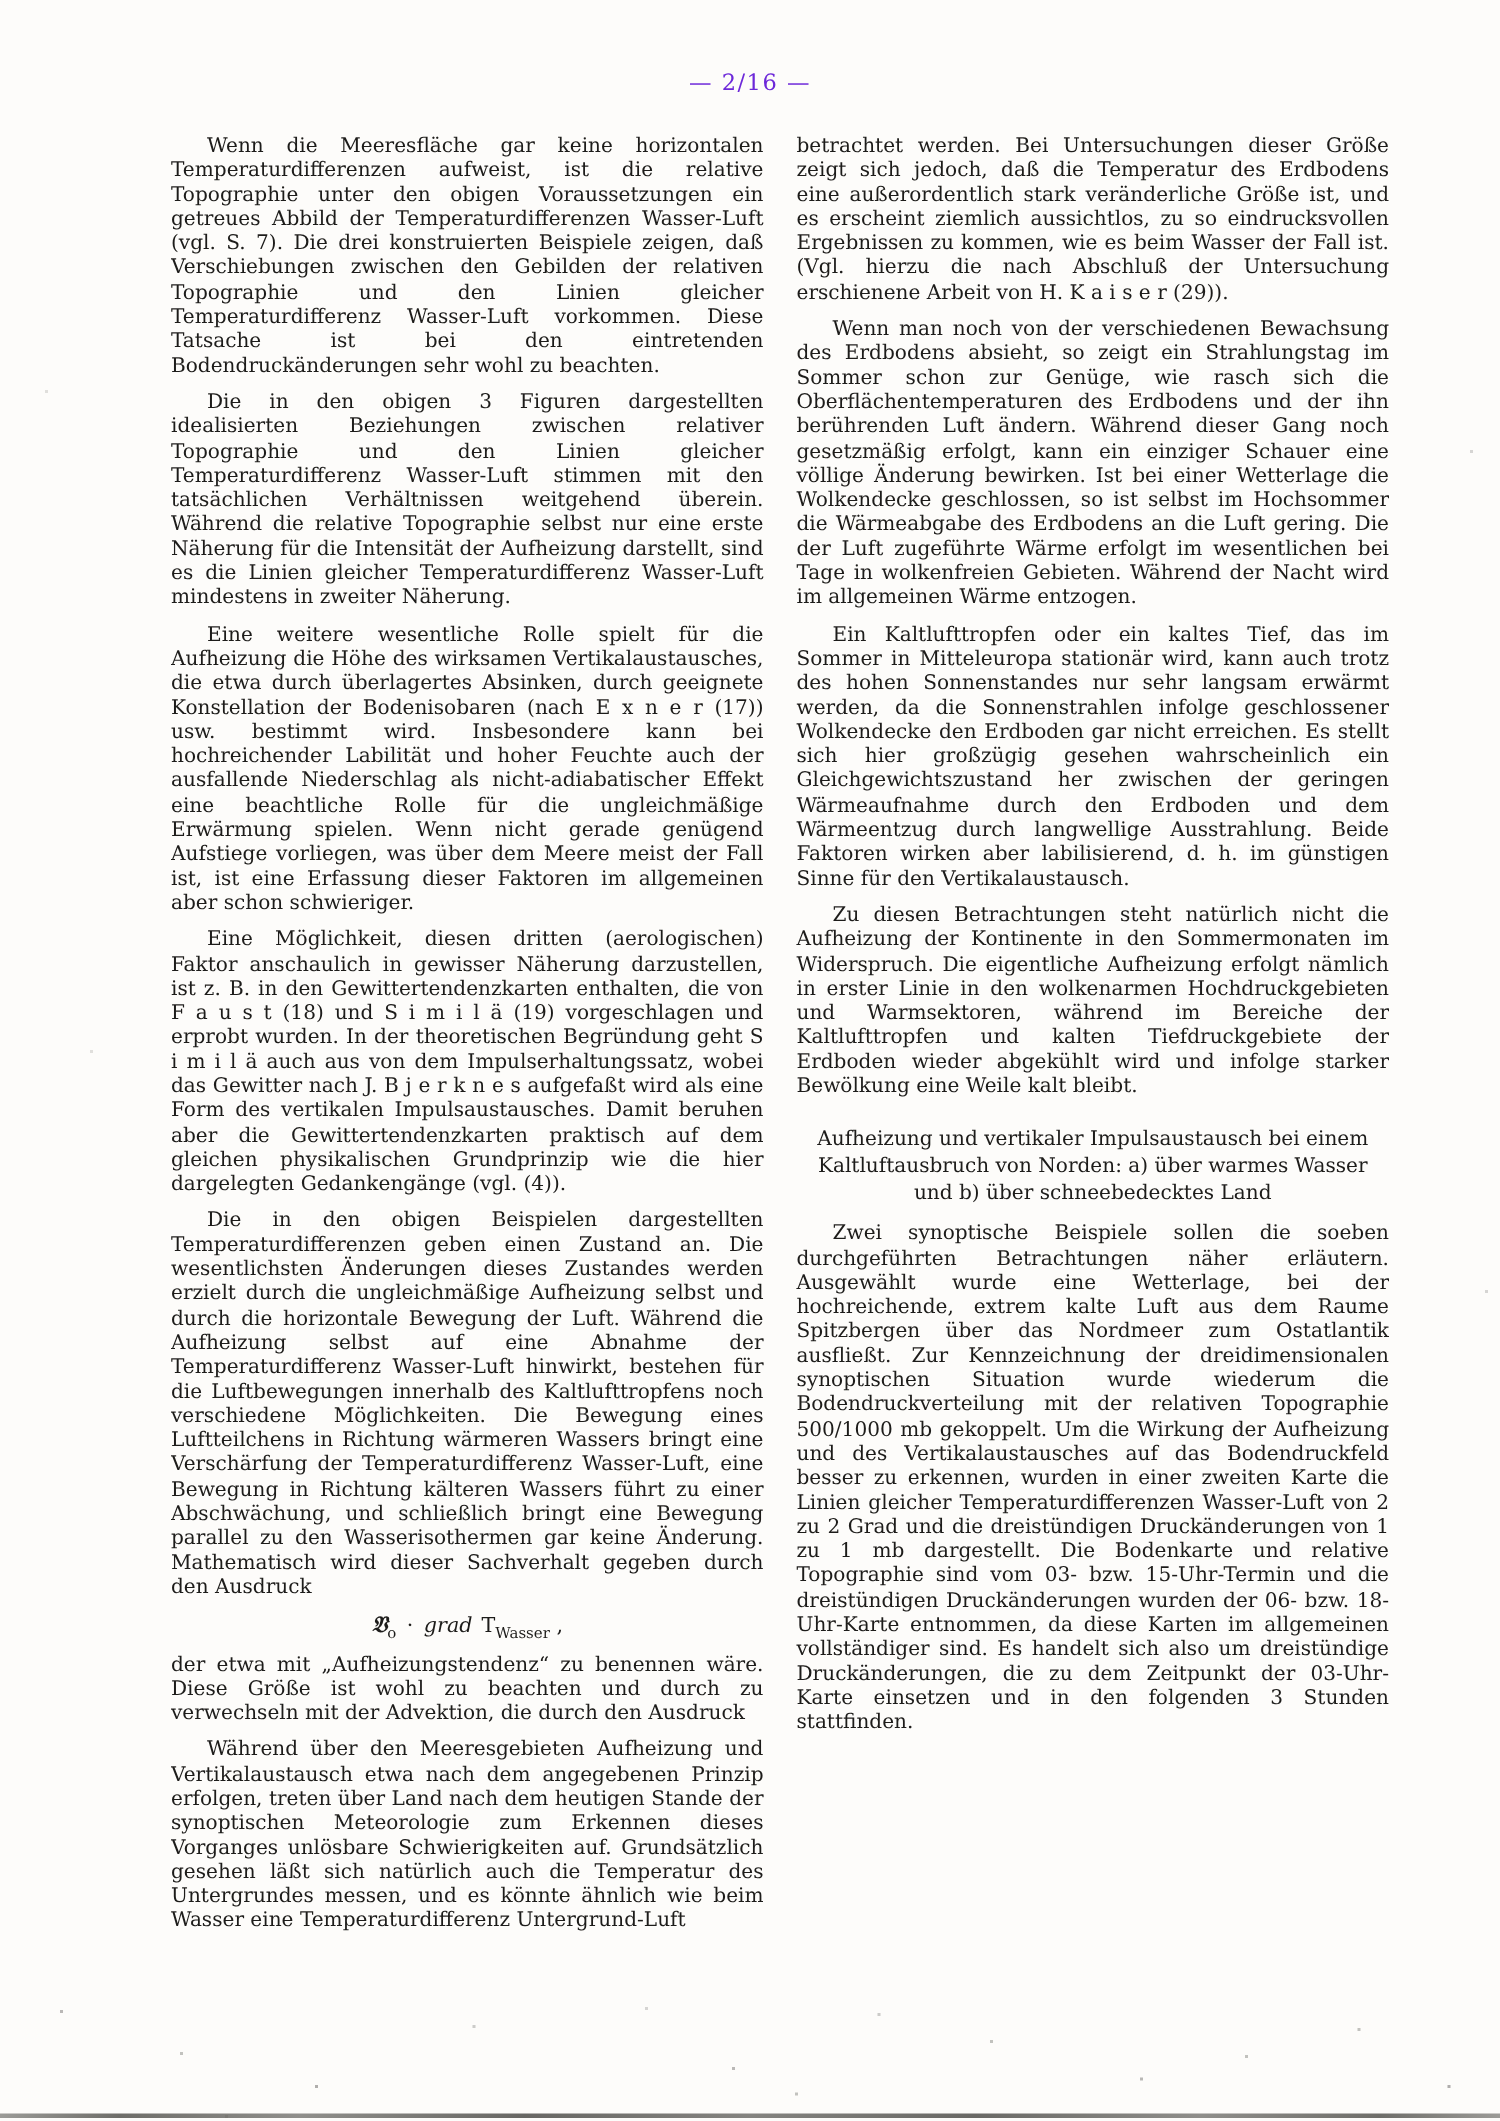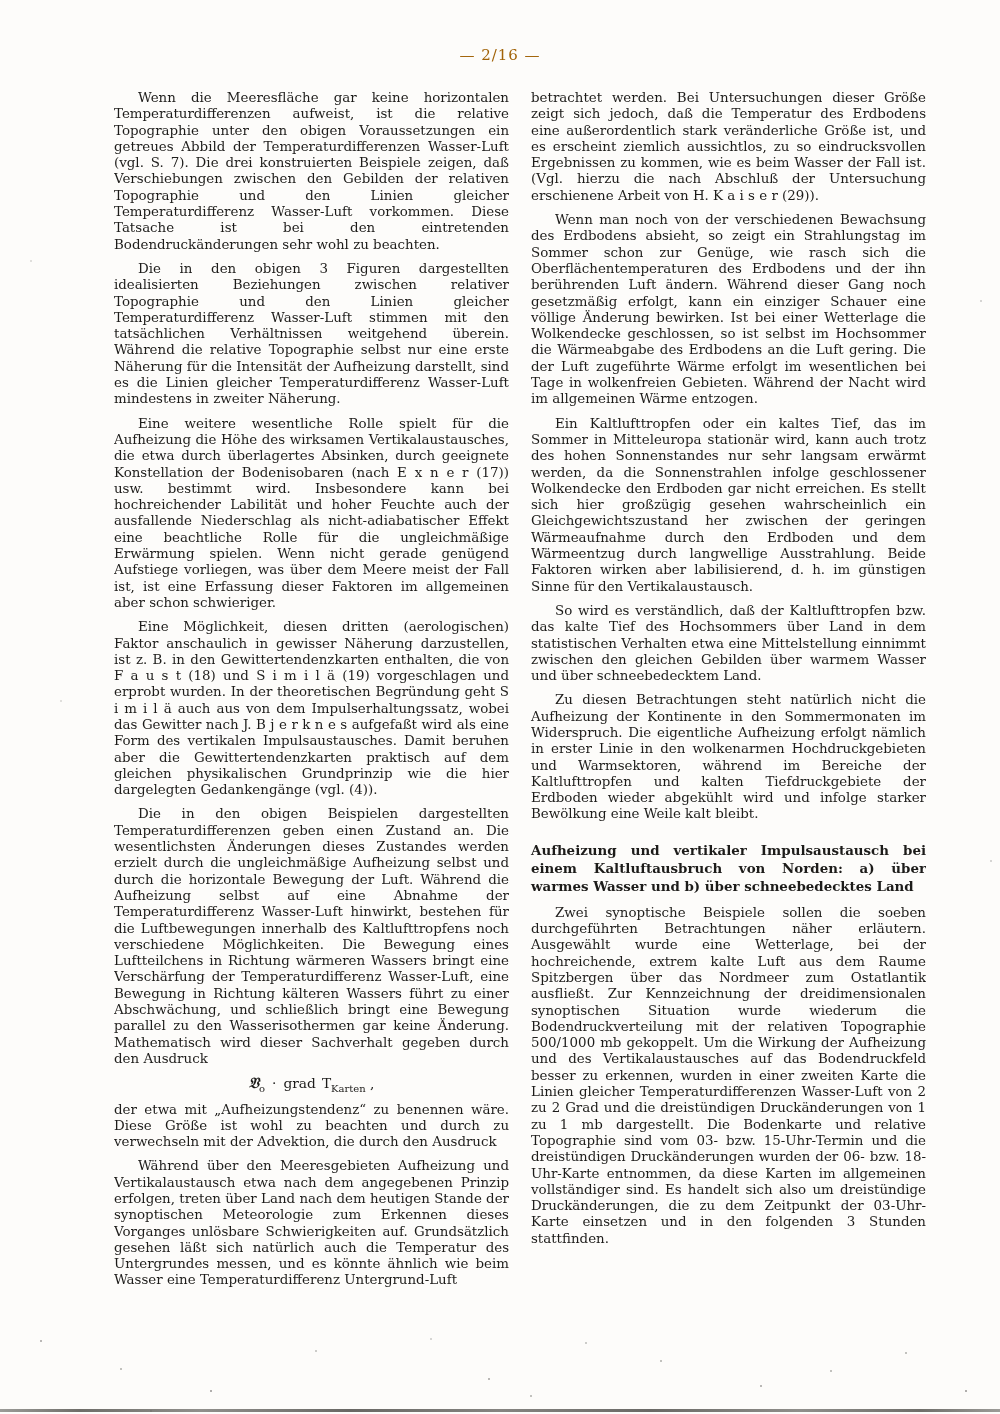--- a/index.html
+++ b/index.html
@@ -17,21 +17,21 @@
     background: #fdfcfa;
   }
   .page-header {
     position: absolute;
     top: 46px;
     left: 0;
     width: 1000px;
     text-align: center;
     font-size: 15px;
     letter-spacing: 1px;
-    color: #a16207;
+    color: #6d28d9;
   }
   .columns {
     position: absolute;
     top: 90px;
     left: 114px;
     width: 812px;
     height: 1260px;
     display: flex;
     gap: 22px;
     overflow: hidden;
@@ -63,23 +63,25 @@
   }
   .formula sub {
     font-size: 10px;
     line-height: 0;
   }
   .formula .op {
     margin: 0 7px;
   }
   .formula .fn {
     margin-right: 6px;
+    font-style: italic;
   }
   .section-heading {
-    font-weight: bold;
+    font-weight: normal;
+    text-align: center;
     text-indent: 0 !important;
     margin: 18px 0 10px 0 !important;
     line-height: 18px;
   }
   .scan-edge {
     position: absolute;
     bottom: 2px;
     left: 0;
     width: 1000px;
     height: 3px;
@@ -113,30 +115,29 @@
 <div class="page-header">— 2/16 —</div>
 
 <div class="columns">
 
   <div class="col">
     <p class="ind">Wenn die Meeresfläche gar keine horizontalen Temperaturdifferenzen aufweist, ist die relative Topographie unter den obigen Voraussetzungen ein getreues Abbild der Temperaturdifferenzen Wasser-Luft (vgl. S. 7). Die drei konstruierten Beispiele zeigen, daß Verschiebungen zwischen den Gebilden der relativen Topographie und den Linien gleicher Temperaturdifferenz Wasser-Luft vorkommen. Diese Tatsache ist bei den eintretenden Bodendruckänderungen sehr wohl zu beachten.</p>
     <p class="ind">Die in den obigen 3 Figuren dargestellten idealisierten Beziehungen zwischen relativer Topographie und den Linien gleicher Temperaturdifferenz Wasser-Luft stimmen mit den tatsächlichen Verhältnissen weitgehend überein. Während die relative Topographie selbst nur eine erste Näherung für die Intensität der Aufheizung darstellt, sind es die Linien gleicher Temperaturdifferenz Wasser-Luft mindestens in zweiter Näherung.</p>
     <p class="ind">Eine weitere wesentliche Rolle spielt für die Aufheizung die Höhe des wirksamen Vertikalaustausches, die etwa durch überlagertes Absinken, durch geeignete Konstellation der Bodenisobaren (nach E x n e r (17)) usw. bestimmt wird. Insbesondere kann bei hochreichender Labilität und hoher Feuchte auch der ausfallende Niederschlag als nicht-adiabatischer Effekt eine beachtliche Rolle für die ungleichmäßige Erwärmung spielen. Wenn nicht gerade genügend Aufstiege vorliegen, was über dem Meere meist der Fall ist, ist eine Erfassung dieser Faktoren im allgemeinen aber schon schwieriger.</p>
     <p class="ind">Eine Möglichkeit, diesen dritten (aerologischen) Faktor anschaulich in gewisser Näherung darzustellen, ist z. B. in den Gewittertendenzkarten enthalten, die von F a u s t (18) und S i m i l ä (19) vorgeschlagen und erprobt wurden. In der theoretischen Begründung geht S i m i l ä auch aus von dem Impulserhaltungssatz, wobei das Gewitter nach J. B j e r k n e s aufgefaßt wird als eine Form des vertikalen Impulsaustausches. Damit beruhen aber die Gewittertendenzkarten praktisch auf dem gleichen physikalischen Grundprinzip wie die hier dargelegten Gedankengänge (vgl. (4)).</p>
     <p class="ind">Die in den obigen Beispielen dargestellten Temperaturdifferenzen geben einen Zustand an. Die wesentlichsten Änderungen dieses Zustandes werden erzielt durch die ungleichmäßige Aufheizung selbst und durch die horizontale Bewegung der Luft. Während die Aufheizung selbst auf eine Abnahme der Temperaturdifferenz Wasser-Luft hinwirkt, bestehen für die Luftbewegungen innerhalb des Kaltlufttropfens noch verschiedene Möglichkeiten. Die Bewegung eines Luftteilchens in Richtung wärmeren Wassers bringt eine Verschärfung der Temperaturdifferenz Wasser-Luft, eine Bewegung in Richtung kälteren Wassers führt zu einer Abschwächung, und schließlich bringt eine Bewegung parallel zu den Wasserisothermen gar keine Änderung. Mathematisch wird dieser Sachverhalt gegeben durch den Ausdruck</p>
-    <div class="formula"><span class="sym">𝔙</span><sub>o</sub><span class="op">·</span><span class="fn">grad</span><span>T</span><sub>Karten</sub><span> ,</span></div>
+    <div class="formula"><span class="sym">𝔙</span><sub>o</sub><span class="op">·</span><span class="fn">grad</span><span>T</span><sub>Wasser</sub><span> ,</span></div>
     <p class="noind">der etwa mit „Aufheizungstendenz“ zu benennen wäre. Diese Größe ist wohl zu beachten und durch zu verwechseln mit der Advektion, die durch den Ausdruck</p>
     <p class="ind">Während über den Meeresgebieten Aufheizung und Vertikalaustausch etwa nach dem angegebenen Prinzip erfolgen, treten über Land nach dem heutigen Stande der synoptischen Meteorologie zum Erkennen dieses Vorganges unlösbare Schwierigkeiten auf. Grundsätzlich gesehen läßt sich natürlich auch die Temperatur des Untergrundes messen, und es könnte ähnlich wie beim Wasser eine Temperaturdifferenz Untergrund-Luft</p>
   </div>
 
   <div class="col">
     <p class="noind">betrachtet werden. Bei Untersuchungen dieser Größe zeigt sich jedoch, daß die Temperatur des Erdbodens eine außerordentlich stark veränderliche Größe ist, und es erscheint ziemlich aussichtlos, zu so eindrucksvollen Ergebnissen zu kommen, wie es beim Wasser der Fall ist. (Vgl. hierzu die nach Abschluß der Untersuchung erschienene Arbeit von H. K a i s e r (29)).</p>
     <p class="ind">Wenn man noch von der verschiedenen Bewachsung des Erdbodens absieht, so zeigt ein Strahlungstag im Sommer schon zur Genüge, wie rasch sich die Oberflächentemperaturen des Erdbodens und der ihn berührenden Luft ändern. Während dieser Gang noch gesetzmäßig erfolgt, kann ein einziger Schauer eine völlige Änderung bewirken. Ist bei einer Wetterlage die Wolkendecke geschlossen, so ist selbst im Hochsommer die Wärmeabgabe des Erdbodens an die Luft gering. Die der Luft zugeführte Wärme erfolgt im wesentlichen bei Tage in wolkenfreien Gebieten. Während der Nacht wird im allgemeinen Wärme entzogen.</p>
     <p class="ind">Ein Kaltlufttropfen oder ein kaltes Tief, das im Sommer in Mitteleuropa stationär wird, kann auch trotz des hohen Sonnenstandes nur sehr langsam erwärmt werden, da die Sonnenstrahlen infolge geschlossener Wolkendecke den Erdboden gar nicht erreichen. Es stellt sich hier großzügig gesehen wahrscheinlich ein Gleichgewichtszustand her zwischen der geringen Wärmeaufnahme durch den Erdboden und dem Wärmeentzug durch langwellige Ausstrahlung. Beide Faktoren wirken aber labilisierend, d. h. im günstigen Sinne für den Vertikalaustausch.</p>
-    <p class="ind">So wird es verständlich, daß der Kaltlufttropfen bzw. das kalte Tief des Hochsommers über Land in dem statistischen Verhalten etwa eine Mittelstellung einnimmt zwischen den gleichen Gebilden über warmem Wasser und über schneebedecktem Land.</p>
     <p class="ind">Zu diesen Betrachtungen steht natürlich nicht die Aufheizung der Kontinente in den Sommermonaten im Widerspruch. Die eigentliche Aufheizung erfolgt nämlich in erster Linie in den wolkenarmen Hochdruckgebieten und Warmsektoren, während im Bereiche der Kaltlufttropfen und kalten Tiefdruckgebiete der Erdboden wieder abgekühlt wird und infolge starker Bewölkung eine Weile kalt bleibt.</p>
     <p class="section-heading">Aufheizung und vertikaler Impulsaustausch bei einem Kaltluftausbruch von Norden: a) über warmes Wasser und b) über schneebedecktes Land</p>
     <p class="ind">Zwei synoptische Beispiele sollen die soeben durchgeführten Betrachtungen näher erläutern. Ausgewählt wurde eine Wetterlage, bei der hochreichende, extrem kalte Luft aus dem Raume Spitzbergen über das Nordmeer zum Ostatlantik ausfließt. Zur Kennzeichnung der dreidimensionalen synoptischen Situation wurde wiederum die Bodendruckverteilung mit der relativen Topographie 500/1000 mb gekoppelt. Um die Wirkung der Aufheizung und des Vertikalaustausches auf das Bodendruckfeld besser zu erkennen, wurden in einer zweiten Karte die Linien gleicher Temperaturdifferenzen Wasser-Luft von 2 zu 2 Grad und die dreistündigen Druckänderungen von 1 zu 1 mb dargestellt. Die Bodenkarte und relative Topographie sind vom 03- bzw. 15-Uhr-Termin und die dreistündigen Druckänderungen wurden der 06- bzw. 18-Uhr-Karte entnommen, da diese Karten im allgemeinen vollständiger sind. Es handelt sich also um dreistündige Druckänderungen, die zu dem Zeitpunkt der 03-Uhr-Karte einsetzen und in den folgenden 3 Stunden stattfinden.</p>
   </div>
 
 </div>
 
 <div class="speckles"></div>
 <div class="scan-edge"></div>
 

